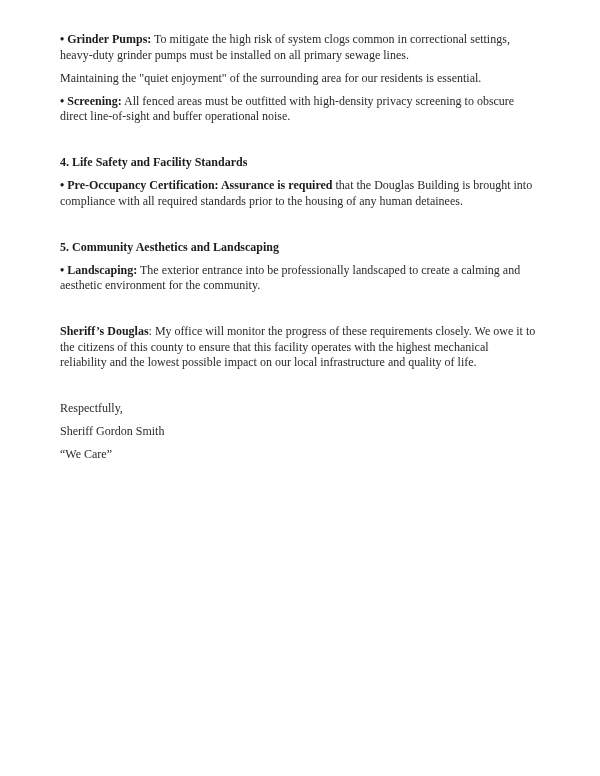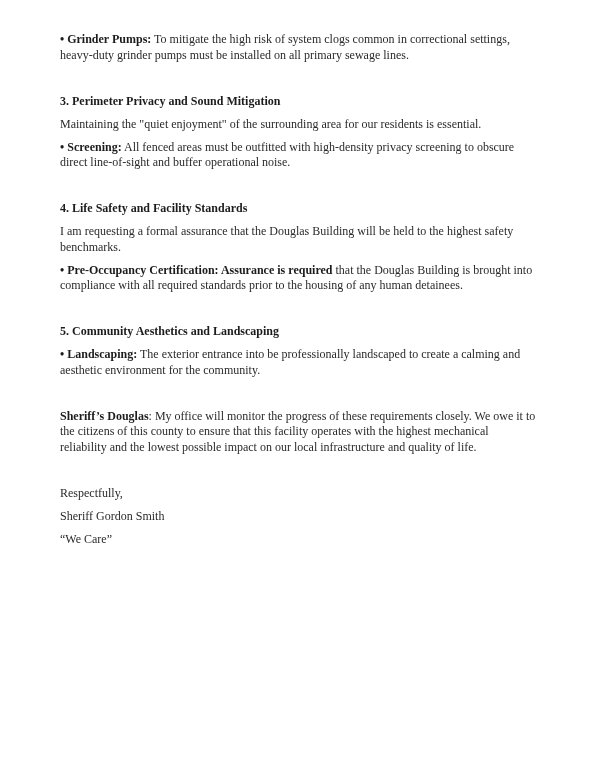--- a/index.html
+++ b/index.html
@@ -38,29 +38,27 @@
     color: #1c1c1c;
   }
 </style>
 </head>
 <body>
 
 <div class="doc">
 
   <p><span class="b">• Grinder Pumps:</span><span> To mitigate the high risk of system clogs common in correctional settings, heavy-duty grinder pumps must be installed on all primary sewage lines.</span></p>
 
-  <p class="heading">3. Perimeter Privacy and Sound Mitigation</p>
 
   <p>Maintaining the "quiet enjoyment" of the surrounding area for our residents is essential.</p>
 
   <p><span class="b">• Screening:</span><span> All fenced areas must be outfitted with high-density privacy screening to obscure direct line-of-sight and buffer operational noise.</span></p>
 
   <p class="heading">4. Life Safety and Facility Standards</p>
 
-  <p>I am requesting a formal assurance that the Douglas Building will be held to the highest safety benchmarks.</p>
 
 
   <p><span class="b">• Pre-Occupancy Certification: Assurance is required</span><span> that the Douglas Building is brought into compliance with all required standards prior to the housing of any human detainees.</span></p>
 
   <p class="heading">5. Community Aesthetics and Landscaping</p>
 
 
   <p><span class="b">• Landscaping:</span><span> The exterior entrance into be professionally landscaped to create a calming and aesthetic environment for the community.</span></p>
 
   <p class="spaced"><span class="b">Sheriff’s Douglas</span><span>: My office will monitor the progress of these requirements closely. We owe it to the citizens of this county to ensure that this facility operates with the highest mechanical reliability and the lowest possible impact on our local infrastructure and quality of life.</span></p>

